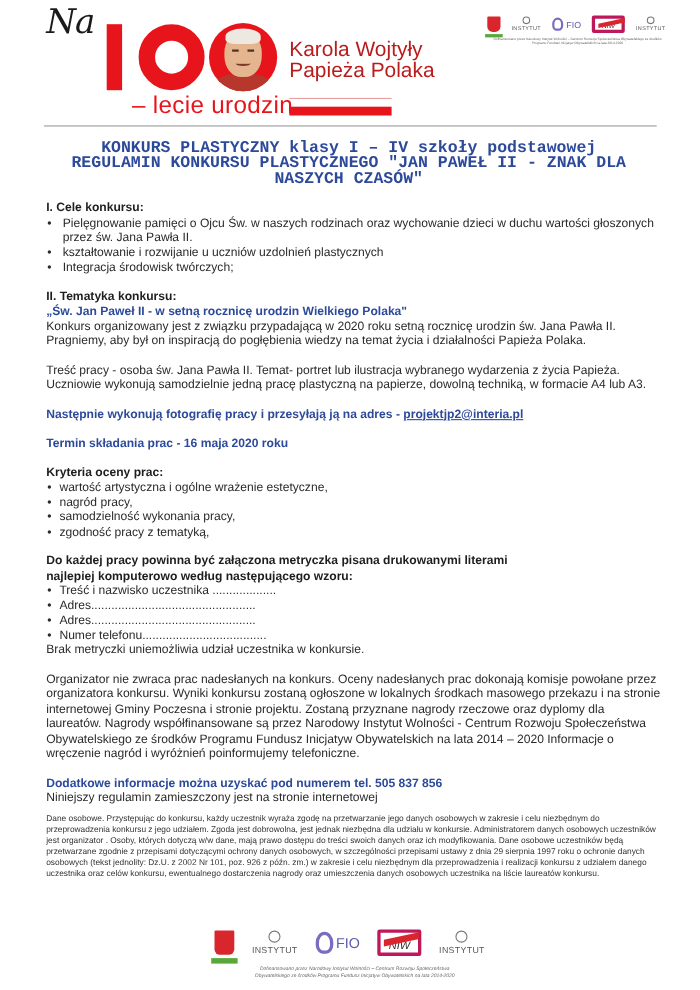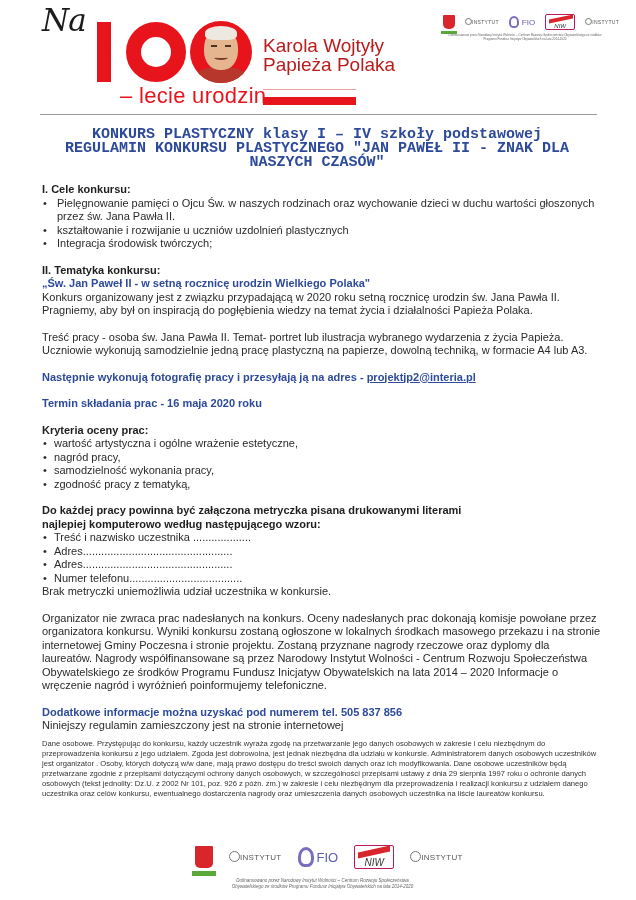--- a/index.html
+++ b/index.html
@@ -25,29 +25,29 @@
   .logo-line-thick { position: absolute; left: 263px; top: 97px; width: 93px; height: 8px; background: #e8141b; }
 
   
   .sponsors { position: absolute; display: flex; align-items: center; }
   .sponsors.top { left: 443px; top: 14px; gap: 10px; }
   .sponsors.bottom { left: 195px; top: 845px; gap: 16px; }
   .sp-gmina { width: 12px; height: 14px; background: #d9262c; border-radius: 1px 1px 5px 5px; position: relative; }
   .sp-gmina::after { content: ""; position: absolute; left: -2px; bottom: -5px; width: 16px; height: 3px; background: #5aa83a; }
   .sponsors.bottom .sp-gmina { width: 18px; height: 22px; }
   .sponsors.bottom .sp-gmina::after { width: 24px; left: -3px; bottom: -8px; height: 5px; }
-  .sp-inst { display: flex; flex-direction: row; align-items: center; font-size: 5px; color: #555; letter-spacing: 0.3px; }
+  .sp-inst { display: flex; flex-direction: column; align-items: center; font-size: 5px; color: #555; letter-spacing: 0.3px; }
   .sp-inst .ring { width: 7px; height: 7px; border: 1px solid #777; border-radius: 50%; margin-bottom: 1px; }
   .sponsors.bottom .sp-inst { font-size: 8px; }
   .sponsors.bottom .sp-inst .ring { width: 11px; height: 11px; margin-bottom: 2px; }
   .sp-fio { display: flex; align-items: center; gap: 3px; font-size: 8px; color: #5c5cb0; }
   .sp-fio .bulb { width: 10px; height: 12px; border: 2px solid #7a6cc0; border-radius: 50% 50% 40% 40%; }
   .sponsors.bottom .sp-fio { font-size: 13px; }
   .sponsors.bottom .sp-fio .bulb { width: 16px; height: 20px; border-width: 3px; }
-  .sp-niw { position: relative; width: 30px; height: 16px; border: 1px solid #be185d; border-radius: 2px; font-size: 6px; font-style: italic; color: #333; display: flex; align-items: flex-end; justify-content: center; }
+  .sp-niw { position: relative; width: 30px; height: 16px; border: 3px solid #be185d; border-radius: 2px; font-size: 6px; font-style: italic; color: #333; display: flex; align-items: flex-end; justify-content: center; }
   .sp-niw::before { content: ""; position: absolute; left: 3px; top: 2px; width: 24px; height: 4px; background: #d9262c; transform: skewY(-12deg); }
   .sponsors.bottom .sp-niw { width: 40px; height: 24px; font-size: 10px; }
   .sponsors.bottom .sp-niw::before { width: 32px; height: 6px; top: 3px; }
   .sp-note { position: absolute; font-size: 3px; color: #666; text-align: center; line-height: 4px; }
   .sp-note.top { left: 445px; top: 33px; width: 160px; }
   .sp-note.bottom { left: 220px; top: 878px; width: 205px; font-size: 4.5px; line-height: 6px; font-style: italic; }
 
   
   .divider { position: absolute; left: 40px; top: 114px; width: 557px; height: 1px; background: #9a9a9a; }
 

